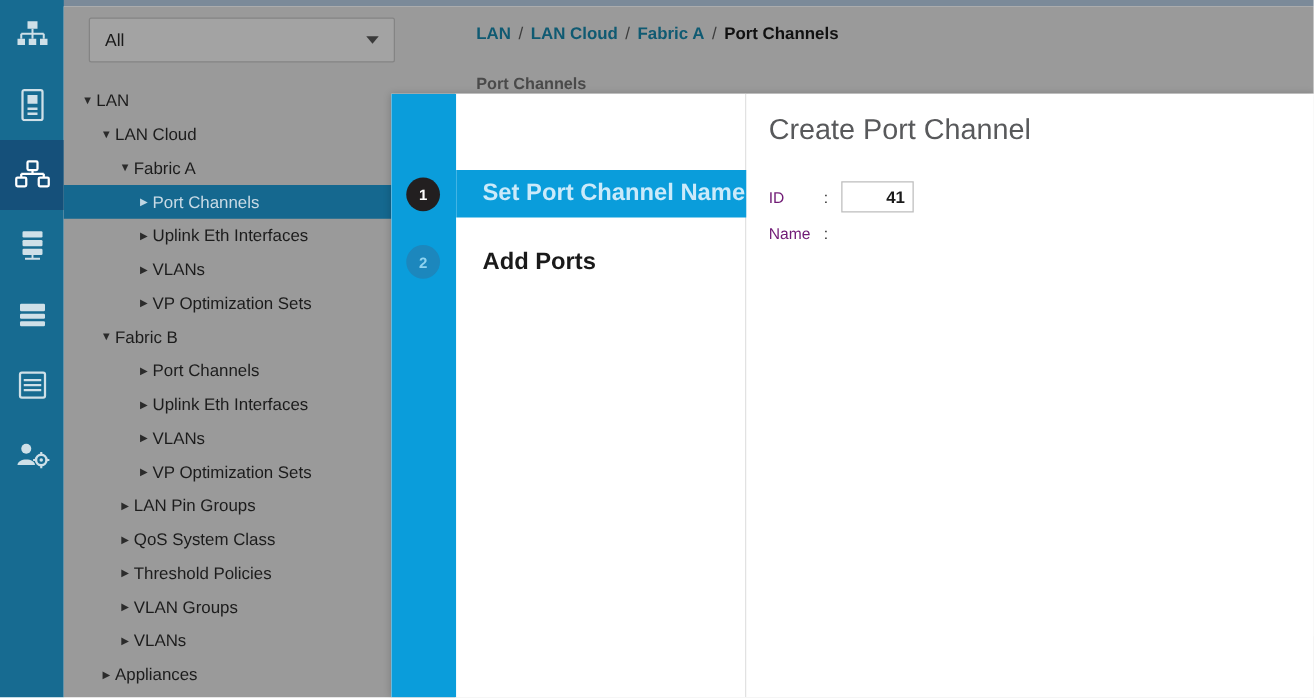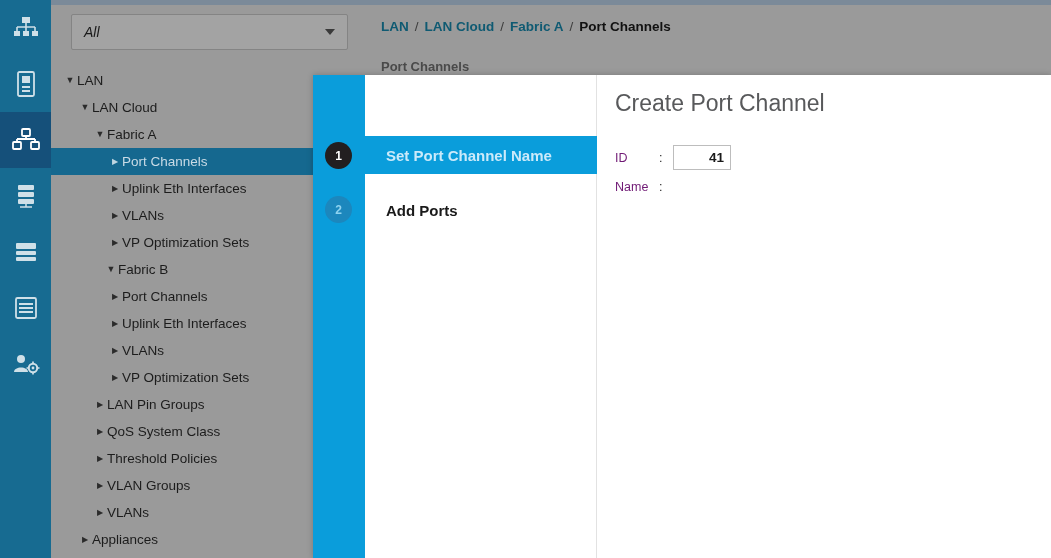--- a/index.html
+++ b/index.html
@@ -37,25 +37,25 @@
   .rail-item svg { display: block; }
 
   
   .tree-pane {
     position: absolute; left: 51px; top: 5px;
     width: 313px; height: 553px;
     background: #9a9a9a;
   }
   .filter-select {
     position: absolute; left: 20px; top: 9px;
-    width: 277px; height: 36px;
+    width: 245px; height: 36px;
     background: #a3a3a3;
     border: 1px solid #848484;
     border-radius: 2px;
-    display: flex; align-items: center; font-style: italic;
+    display: flex; align-items: center;
   }
   .filter-select .fs-label {
     margin-left: 12px;
     font-size: 14px; color: #1a1a1a;
   }
   .filter-select .fs-caret {
     position: absolute; right: 12px; top: 50%;
     transform: translateY(-50%);
     width: 0; height: 0;
     border-left: 5px solid transparent;
@@ -139,21 +139,21 @@
     position: absolute; left: 52px; top: 0;
     width: 232px; height: 483px;
     background: #ffffff;
     border-right: 1px solid #e2e2e2;
   }
   .nav-step {
     position: absolute; left: 0;
     width: 232px; height: 38px;
     display: flex; align-items: center;
     padding-left: 21px;
-    font-size: 15px; font-weight: bold;
+    font-size: 19px; font-weight: bold;
   }
   .nav-step.active {
     top: 61px;
     background: #0a9ddb;
     color: #cbeafa;
   }
   .nav-step.inactive {
     top: 116px;
     color: #1a1a1a;
   }
@@ -313,21 +313,21 @@
           <span class="tlabel">Uplink Eth Interfaces</span>
         </div>
         <div class="tree-row" style="padding-left: 57px;">
           <span class="tw caret-right"></span>
           <span class="tlabel">VLANs</span>
         </div>
         <div class="tree-row" style="padding-left: 57px;">
           <span class="tw caret-right"></span>
           <span class="tlabel">VP Optimization Sets</span>
         </div>
-        <div class="tree-row" style="padding-left: 27px; margin-left: 26px;">
+        <div class="tree-row" style="padding-left: 27px;">
           <span class="tw caret-down"></span>
           <span class="tlabel">Fabric B</span>
         </div>
         <div class="tree-row" style="padding-left: 57px;">
           <span class="tw caret-right"></span>
           <span class="tlabel">Port Channels</span>
         </div>
         <div class="tree-row" style="padding-left: 57px;">
           <span class="tw caret-right"></span>
           <span class="tlabel">Uplink Eth Interfaces</span>

